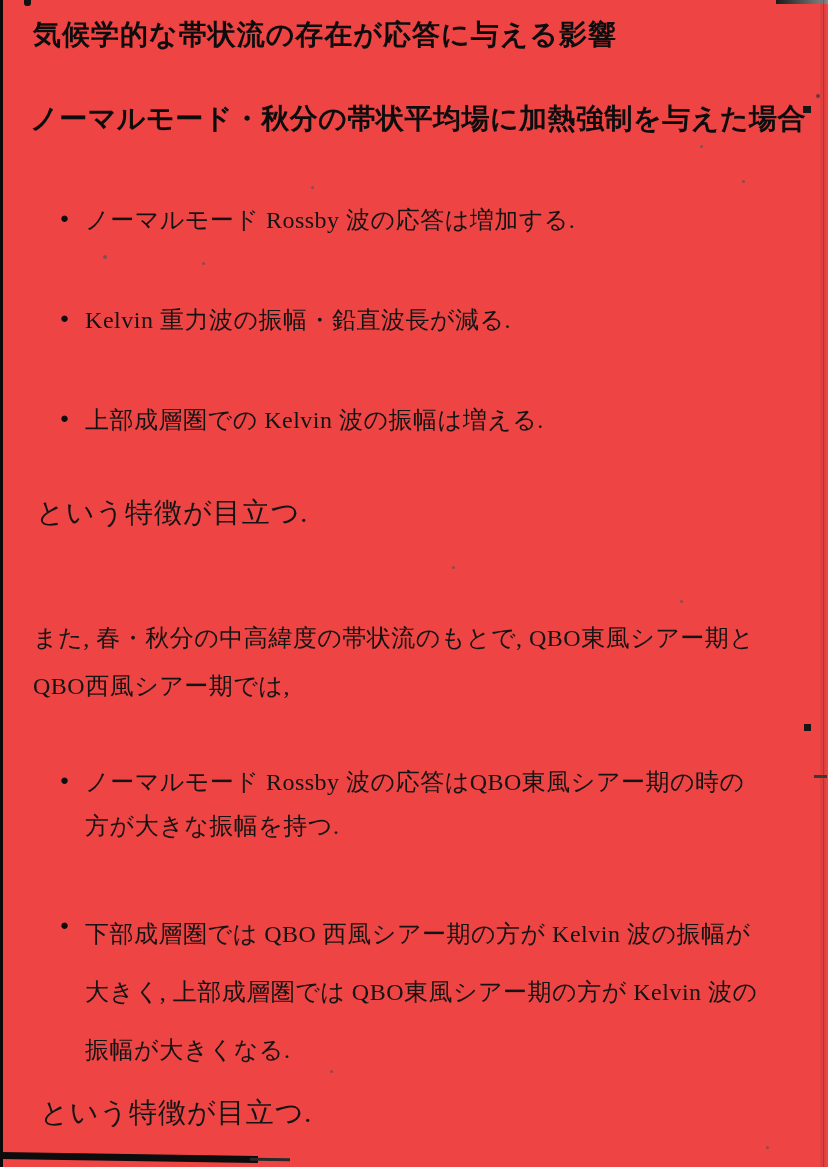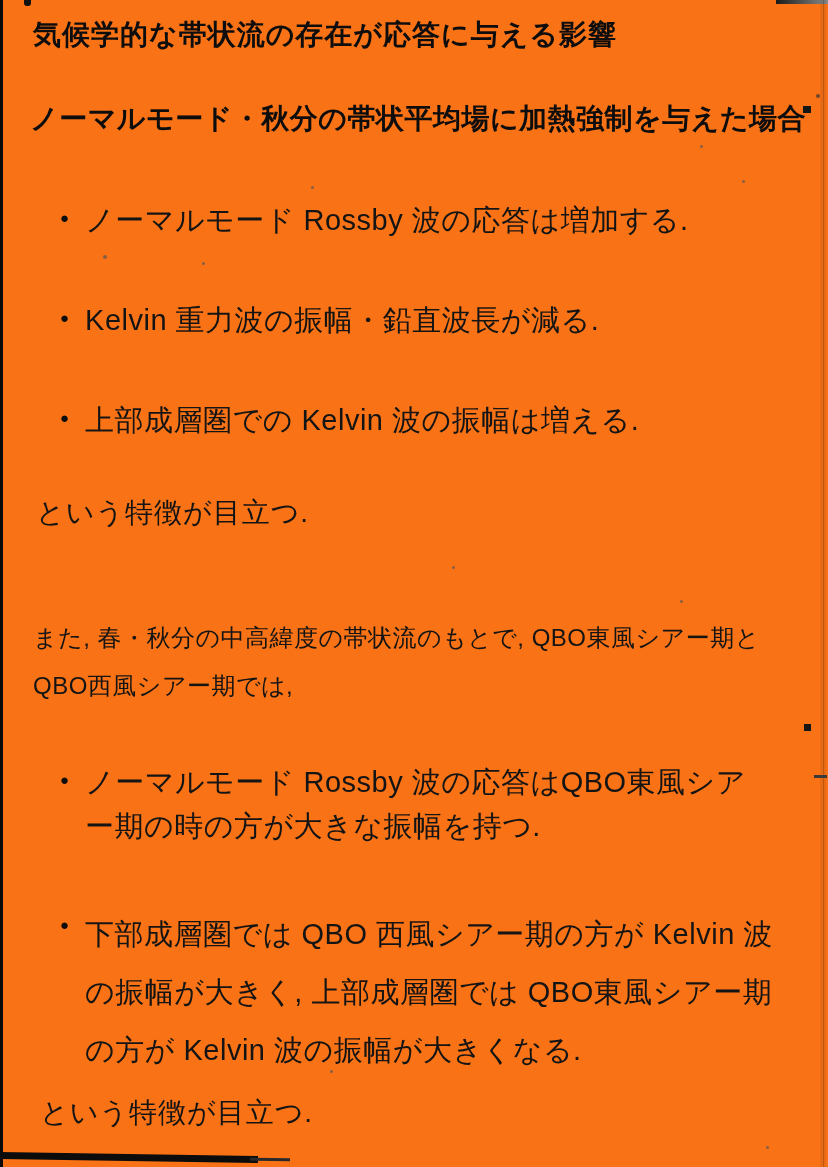--- a/index.html
+++ b/index.html
@@ -11,21 +11,22 @@
     width: 828px;
     height: 1167px;
     position: relative;
     overflow: hidden;
     font-family: "Liberation Sans", "DejaVu Sans", sans-serif;
     color: #111111;
   }
   .page {
     position: absolute;
     inset: 0;
-    background: #f97316;
+    background: #ef4444;
+    font-family: Liberation Serif, serif;
   }
   
   .doc-title {
     position: absolute;
     left: 33px;
     top: 16px;
     font-size: 28px;
     font-weight: bold;
     letter-spacing: 1px;
     color: #0d0d0d;
@@ -48,21 +49,21 @@
     align-items: flex-start;
   }
   .bullet-marker {
     flex: 0 0 auto;
     font-size: 15px;
     line-height: 40px;
     margin-right: 16px;
     color: #0d0d0d;
   }
   .bullet-text {
-    font-size: 29px;
+    font-size: 24px;
     line-height: 44px;
     letter-spacing: 0.5px;
     color: #141414;
     font-weight: 500;
   }
   .b1 { top: 198px; }
   .b2 { top: 298px; }
   .b3 { top: 398px; }
   .b4 { top: 760px; }
   .b4 .bullet-text { width: 672px; }

